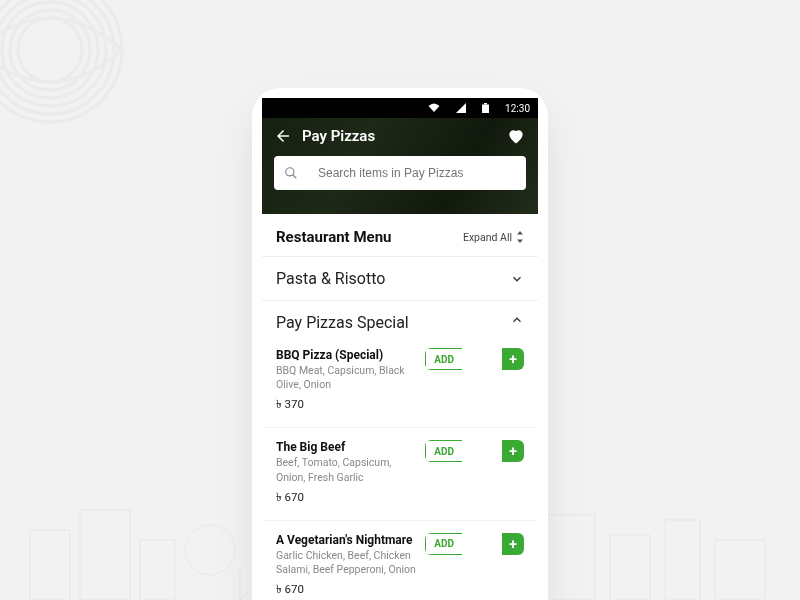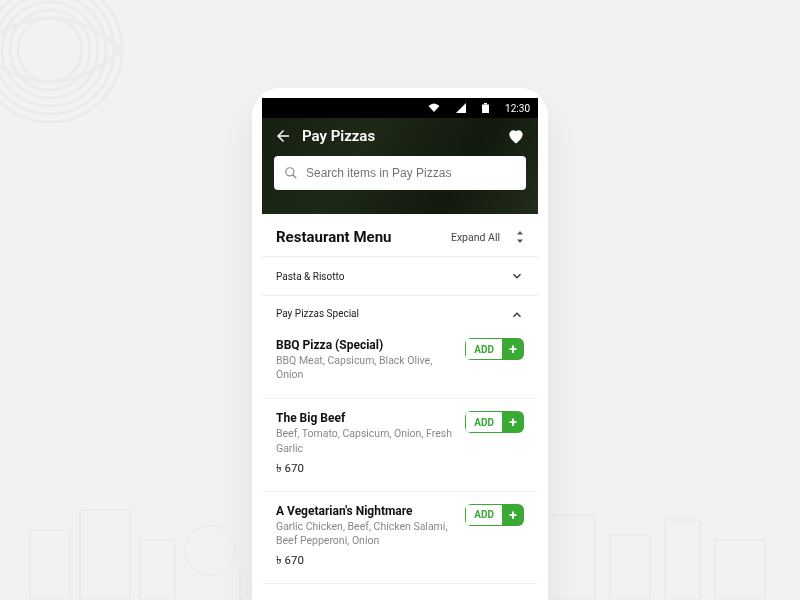--- a/index.html
+++ b/index.html
@@ -86,21 +86,21 @@
   font-weight: 600;
   flex: 1;
 }
 .search-box {
   background: #fff;
   border-radius: 4px;
   height: 34px;
   display: flex;
   align-items: center;
   padding: 5px 10px;
-  gap: 8px;
+  gap: 20px;
 }
 .search-input {
   flex: 1;
   border: none;
   outline: none;
   font-size: 12px;
   color: #555;
 }
 .section-title-row {
   display: flex;
@@ -111,31 +111,31 @@
   font-size: 15px;
   font-weight: 700;
   flex: 1;
   color: #111;
 }
 .expand-all {
   font-size: 10.5px;
   color: #444;
   display: flex;
   align-items: flex-start;
-  gap: 16px;
+  gap: 4px;
 }
 .category-row {
   border-top: 1px solid #eee;
   border-bottom: 1px solid #eee;
   padding: 12px 14px;
   display: flex;
   align-items: center;
 }
 .category-name {
-  font-size: 10px;
+  font-size: 16px;
   color: #222;
   flex: 1;
 }
 .category-expanded {
   padding: 12px 14px 4px;
   display: flex;
   align-items: flex-start;
 }
 .item {
   padding: 12px 14px;
@@ -163,20 +163,21 @@
   font-size: 11.5px;
   color: #222;
 }
 .add-btn {
   display: inline-flex;
   align-items: stretch;
   height: 22px;
   border-radius: 6px;
   overflow: hidden;
   align-self: flex-start;
+  gap: 40px;
 }
 .add-label {
   border: 1px solid #3aaa35;
   border-right: none;
   color: #3aaa35;
   font-size: 10px;
   font-weight: 700;
   padding: 0 8px;
   display: flex;
   align-items: center;
@@ -286,20 +287,21 @@
       <div class="category-name">Pay Pizzas Special</div>
       <svg width="14" height="14" viewBox="0 0 24 24">
           <path d="M6 15l6-6 6 6" fill="none" stroke="#333" stroke-width="2.2"></path>
         </svg>
     </div>
 
     <div class="item">
       <div class="item-info">
         <div class="item-name">BBQ Pizza (Special)</div>
         <div class="item-desc">BBQ Meat, Capsicum, Black Olive, Onion</div>
+        <div class="item-price">৳ 370</div>
       </div>
       <div class="add-btn">
         <span class="add-label">ADD</span>
         <span class="add-plus">+</span>
       </div>
     </div>
 
     <div class="item">
       <div class="item-info">
         <div class="item-name">The Big Beef</div>

